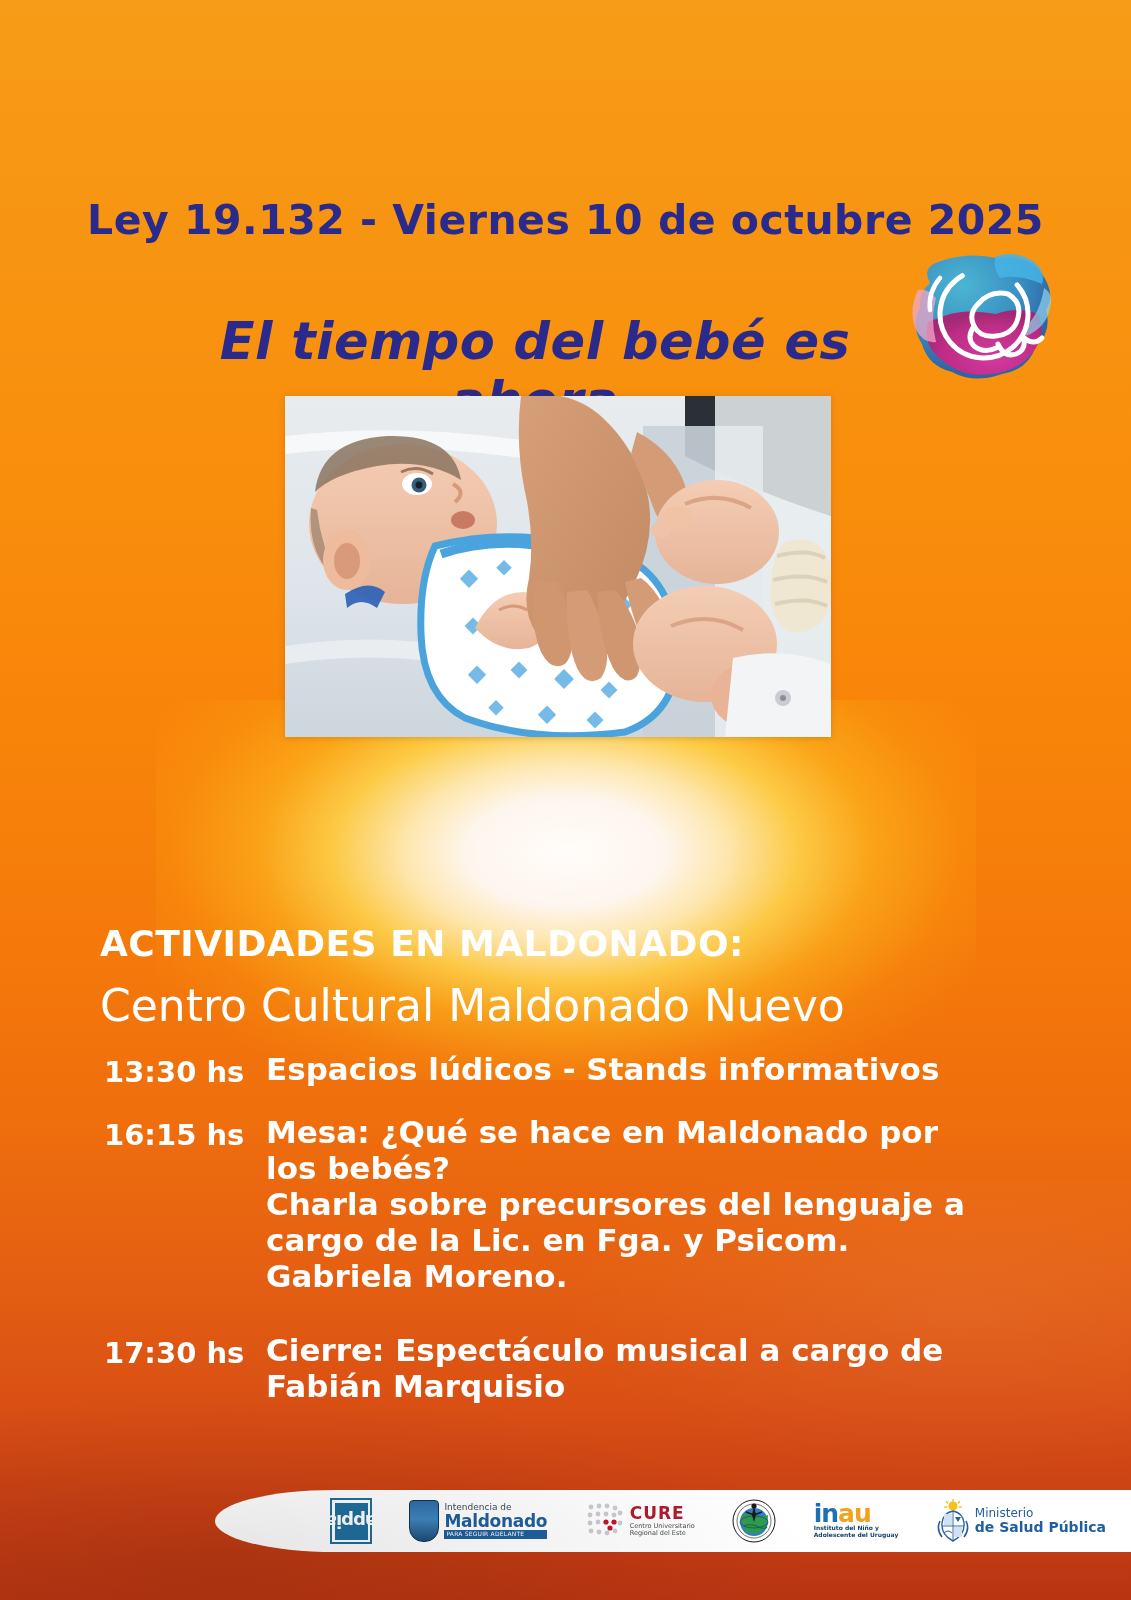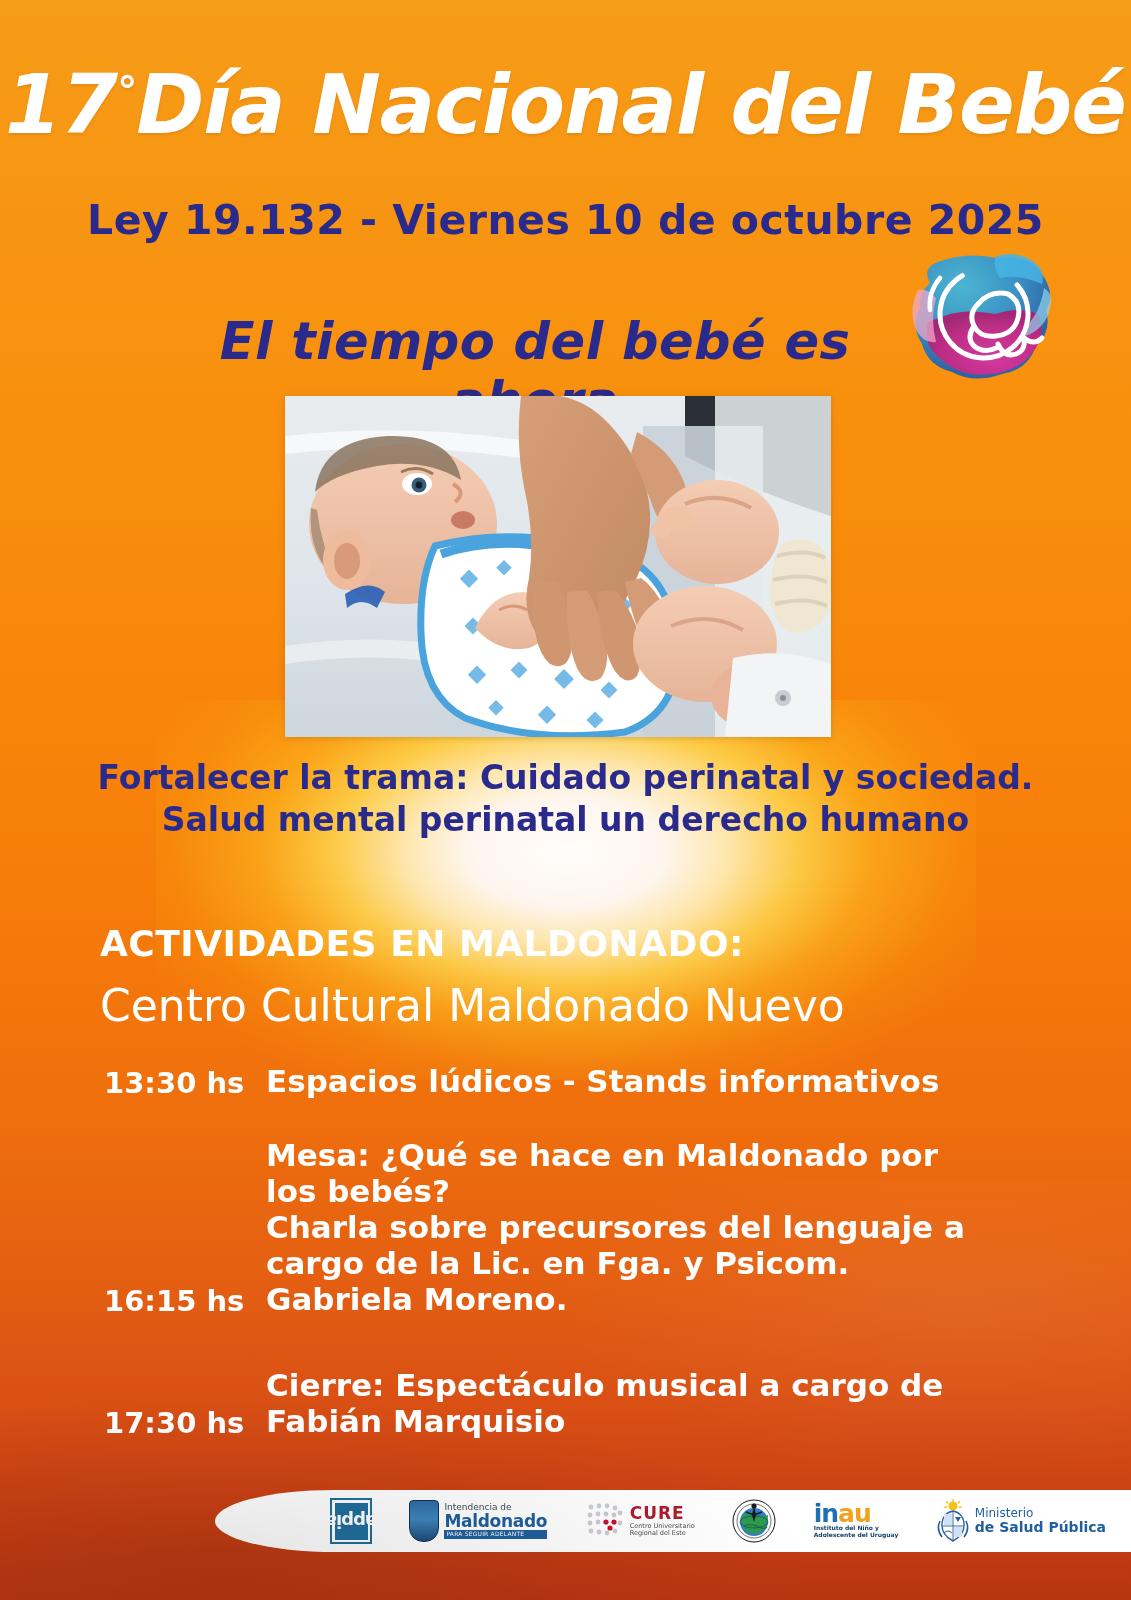--- a/index.html
+++ b/index.html
@@ -158,39 +158,38 @@
   }
 
   .schedule {
     position: absolute;
     top: 1052px;
     left: 104px;
     width: 980px;
   }
   .sched-row {
     display: flex;
-    align-items: flex-end;
+    align-items: flex-start;
     margin-bottom: 26px;
   }
   .sched-time {
     flex: 0 0 162px;
     color: #ffffff;
     font-size: 29px;
     font-weight: bold;
     text-align: left;
     padding-top: 3px;
     white-space: nowrap;
   }
   .sched-desc {
     flex: 1 1 auto;
     color: #ffffff;
     font-size: 31px;
     font-weight: bold;
     line-height: 1.16;
-    margin-top: 12px;
   }
   .sched-desc.justify { text-align: justify; }
   .sched-desc.justify > span { display: block; }
   .sched-desc .tight { text-align-last: left; }
 
   
   .footer-bar {
     position: absolute;
     left: 215px;
     top: 1490px;
@@ -259,23 +258,20 @@
   .msp-t1 { font-size: 12px; color: #1f5f9e; }
   .msp-t2 { font-size: 14px; color: #1f5f9e; font-weight: bold; }
 </style>
 </head>
 <body>
 
 <div id="poster">
 
   <div class="sun-glow"></div>
 
-  <div class="title-main">
-    <span>17</span><span class="deg">°</span><span>Día Nacional del Bebé</span>
-  </div>
 
   <div class="title-sub">Ley 19.132 - Viernes 10 de octubre 2025</div>
 
   <div class="tagline">El tiempo del bebé es ahora</div>
 
   <div class="logo-splash">
     <svg width="160" height="145" viewBox="0 0 160 145">
       <defs>
         <radialGradient id="wc1" cx="0.35" cy="0.25" r="0.7">
           <stop offset="0%" stop-color="#3fb8e0"></stop>
@@ -403,24 +399,20 @@
 
         <path d="M448 262 Q500 250 546 268 V341 H440 Z" fill="#f2f4f6"></path>
         <circle cx="498" cy="302" r="8" fill="#c9cdd2"></circle>
         <circle cx="498" cy="302" r="3" fill="#8b9097"></circle>
 
         <path d="M60 198 Q84 182 100 196 L92 212 Q76 200 62 212 Z" fill="#2a5fb8" opacity="0.9"></path>
       </g>
     </svg>
   </div>
 
-  <div class="theme">
-    <div>Fortalecer la trama: Cuidado perinatal y sociedad.</div>
-    <div>Salud mental perinatal un derecho humano</div>
-  </div>
 
   <div class="act-head">ACTIVIDADES EN MALDONADO:</div>
   <div class="act-venue">Centro Cultural Maldonado Nuevo</div>
 
   <div class="schedule">
 
     <div class="sched-row">
       <div class="sched-time">13:30 hs</div>
       <div class="sched-desc">
         <span>Espacios lúdicos - Stands informativos</span>

